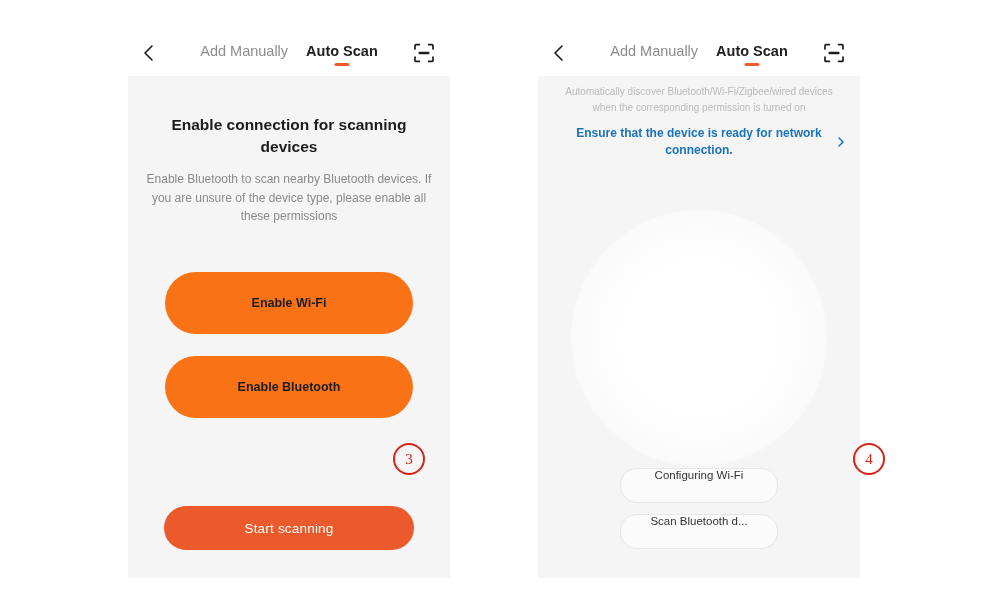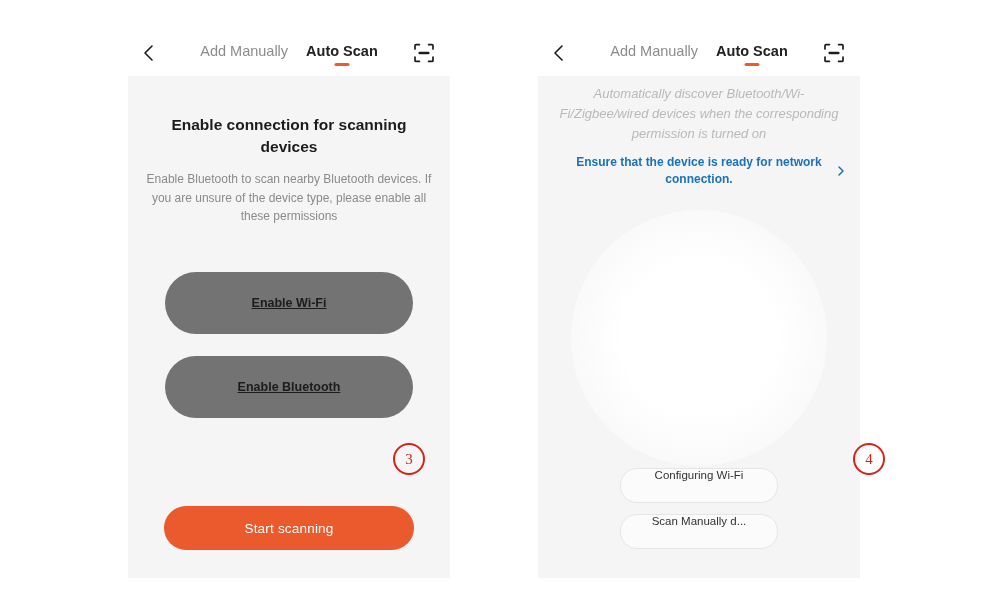--- a/index.html
+++ b/index.html
@@ -105,29 +105,28 @@
     font-size: 12px;
     color: #8a8a8a;
     line-height: 1.55;
     padding: 0 18px;
   }
 
   .pill-btn {
     margin: 0 auto;
     width: 248px;
     height: 62px;
-    background: #737373;
+    background: #f97316;
     border-radius: 31px;
     display: flex;
     align-items: center;
     justify-content: center;
     font-size: 12.5px;
     font-weight: bold;
     color: #1c1c1c;
-    text-decoration: underline;
   }
   #btn-enable-wifi { margin-top: 46px; }
   #btn-enable-bt   { margin-top: 22px; }
 
   .cta-btn {
     position: absolute;
     left: 50%;
     transform: translateX(-50%);
     bottom: 28px;
     width: 250px;
@@ -140,25 +139,24 @@
     font-size: 13.5px;
     font-weight: normal;
     color: #ffffff;
     letter-spacing: .2px;
   }
 
   
   .auto-desc {
     margin: 8px 0 0 0;
     text-align: center;
-    font-size: 13px;
+    font-size: 10px;
     color: #b9b9b9;
     line-height: 1.55;
     padding: 0 16px;
-    font-style: italic;
   }
   .ready-link {
     position: relative;
     margin: 10px auto 0 auto;
     width: 286px;
     text-align: center;
     font-size: 12px;
     font-weight: bold;
     color: #1a72bb;
     line-height: 1.42;
@@ -334,21 +332,21 @@
 
     <div class="radar">
       <div class="radar-dot"></div>
     </div>
 
     <div class="ghost-btn" id="btn-config-wifi">
       <span>Configuring Wi-Fi</span>
     </div>
 
     <div class="ghost-btn" id="btn-scan-bt">
-      <span>Scan Manually d...</span>
+      <span>Scan Bluetooth d...</span>
     </div>
   </div>
 </div>
 
 <div class="badge" id="badge-3">
   <span>3</span>
 </div>
 <div class="badge" id="badge-4">
   <span>4</span>
 </div>

